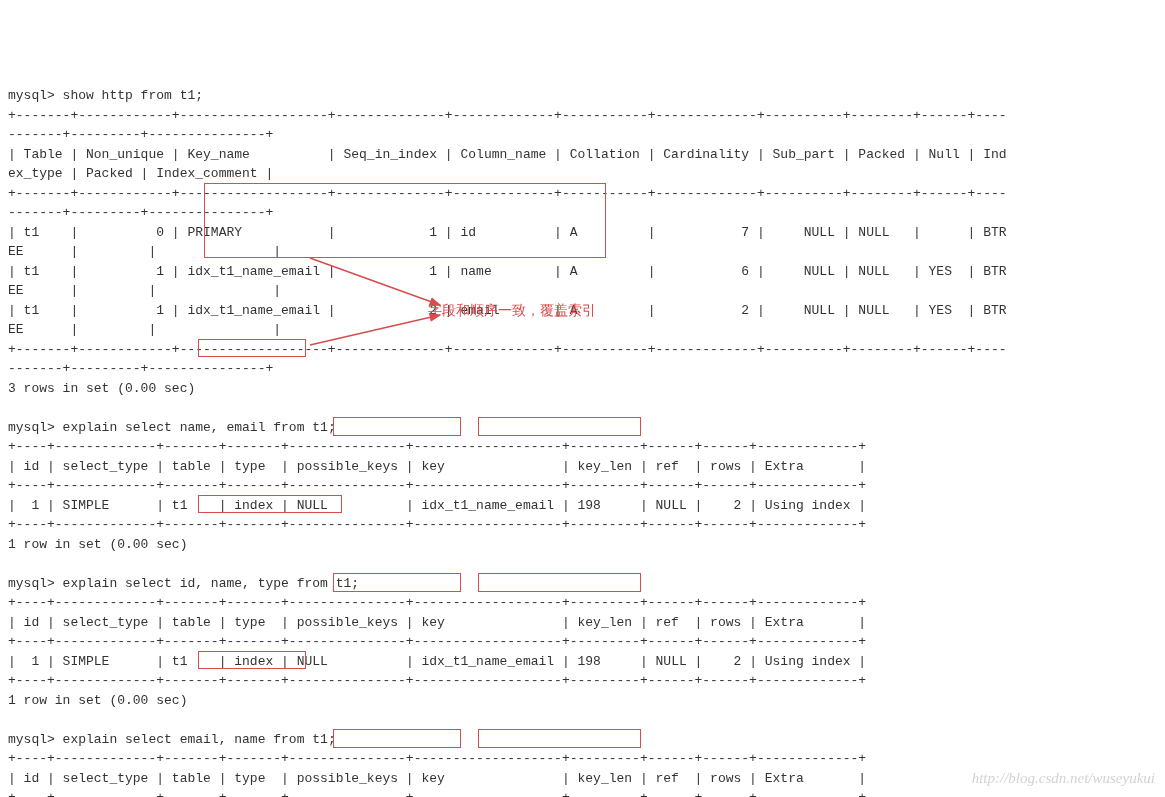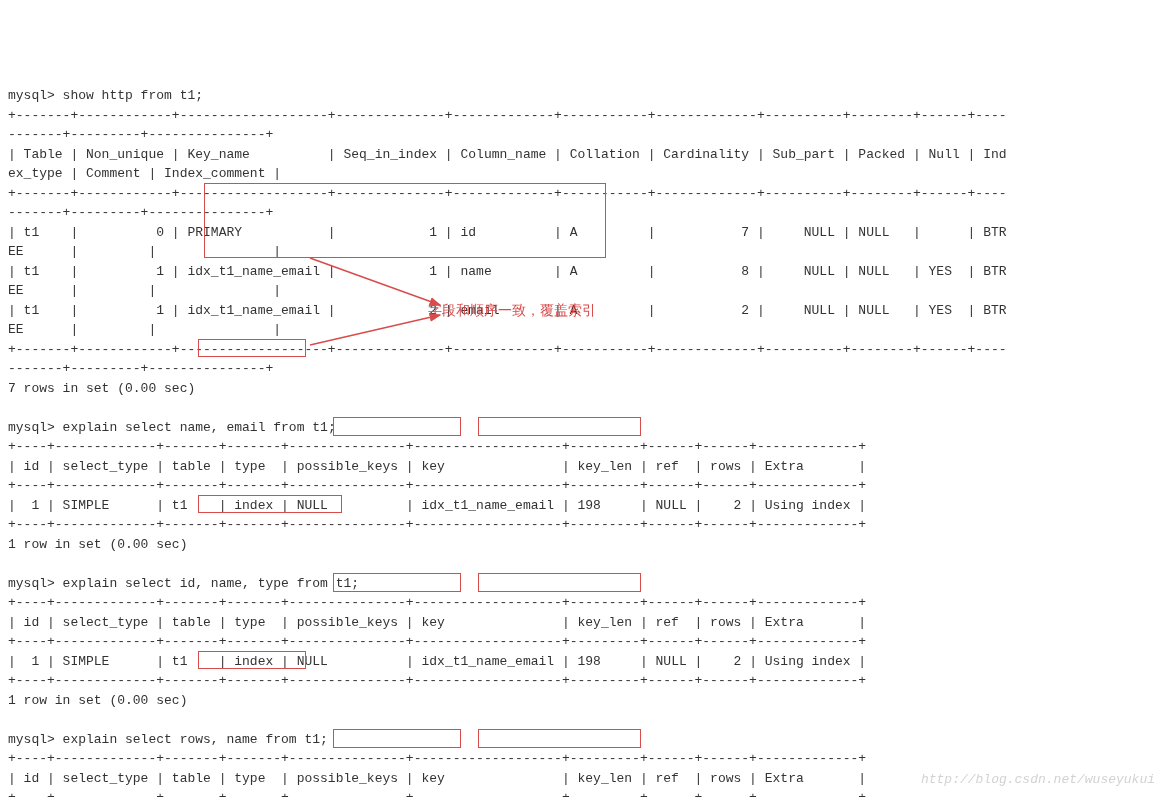--- a/index.html
+++ b/index.html
@@ -28,70 +28,70 @@
       color: #d94c4c;
       font-family: "Microsoft YaHei", "PingFang SC", sans-serif;
       font-size: 14px;
       pointer-events: none;
     }
     .watermark {
       position: absolute;
       right: 10px;
       bottom: 8px;
       color: rgba(180,180,180,0.6);
-      font-family: Liberation Mono, monospace;
-      font-size: 13px;
+      font-family: Liberation Serif, serif;
+      font-size: 15px;
       font-style: italic;
       pointer-events: none;
       margin-top: 8px;
     }
     svg.arrow {
       position: absolute;
       pointer-events: none;
     }
   </style>
 </head>
 <body>
 
 
 
 <div><span><span>mysql&gt; </span></span><span>show http from t1;</span>
 <span>+-------+------------+-------------------+--------------+-------------+-----------+-------------+----------+--------+------+----</span>
 <span>-------+---------+---------------+</span>
 <span>| Table | Non_unique | Key_name          | Seq_in_index | Column_name | Collation | Cardinality | Sub_part | Packed | Null | Ind</span>
-<span>ex_type | Comment | Index_comment |</span>
+<span>ex_type | Packed | Index_comment |</span>
 <span>+-------+------------+-------------------+--------------+-------------+-----------+-------------+----------+--------+------+----</span>
 <span>-------+---------+---------------+</span>
 <span>| t1    |          0 | PRIMARY           |            1 | id          | A         |           7 |     NULL | NULL   |      | BTR</span>
 <span>EE      |         |               |</span>
-<span>| t1    |          1 | idx_t1_name_email |            1 | name        | A         |           8 |     NULL | NULL   | YES  | BTR</span>
+<span>| t1    |          1 | idx_t1_name_email |            1 | name        | A         |           6 |     NULL | NULL   | YES  | BTR</span>
 <span>EE      |         |               |</span>
 <span>| t1    |          1 | idx_t1_name_email |            2 | email       | A         |           2 |     NULL | NULL   | YES  | BTR</span>
 <span>EE      |         |               |</span>
 <span>+-------+------------+-------------------+--------------+-------------+-----------+-------------+----------+--------+------+----</span>
 <span>-------+---------+---------------+</span>
-<span>7 rows in set (0.00 sec)</span>
+<span>3 rows in set (0.00 sec)</span>
 
 <span><span>mysql&gt; explain select </span><span>name, email</span><span> from t1;</span></span>
 <span>+----+-------------+-------+-------+---------------+-------------------+---------+------+------+-------------+</span>
 <span>| id | select_type | table | type  | possible_keys | key               | key_len | ref  | rows | Extra       |</span>
 <span>+----+-------------+-------+-------+---------------+-------------------+---------+------+------+-------------+</span>
 <span><span>|  1 | SIMPLE      | t1    | index | </span><span>NULL         </span><span> | </span><span>idx_t1_name_email</span><span> | 198     | NULL |    2 | Using index |</span></span>
 <span>+----+-------------+-------+-------+---------------+-------------------+---------+------+------+-------------+</span>
 <span>1 row in set (0.00 sec)</span>
 
 <span><span>mysql&gt; explain select </span><span>id, name, type</span><span> from t1;</span></span>
 <span>+----+-------------+-------+-------+---------------+-------------------+---------+------+------+-------------+</span>
 <span>| id | select_type | table | type  | possible_keys | key               | key_len | ref  | rows | Extra       |</span>
 <span>+----+-------------+-------+-------+---------------+-------------------+---------+------+------+-------------+</span>
 <span><span>|  1 | SIMPLE      | t1    | index | </span><span>NULL         </span><span> | </span><span>idx_t1_name_email</span><span> | 198     | NULL |    2 | Using index |</span></span>
 <span>+----+-------------+-------+-------+---------------+-------------------+---------+------+------+-------------+</span>
 <span>1 row in set (0.00 sec)</span>
 
-<span><span>mysql&gt; explain select </span><span>rows, name</span><span> from t1;</span></span>
+<span><span>mysql&gt; explain select </span><span>email, name</span><span> from t1;</span></span>
 <span>+----+-------------+-------+-------+---------------+-------------------+---------+------+------+-------------+</span>
 <span>| id | select_type | table | type  | possible_keys | key               | key_len | ref  | rows | Extra       |</span>
 <span>+----+-------------+-------+-------+---------------+-------------------+---------+------+------+-------------+</span>
 
 
 </div>
 
 
 <div class="highlight-box" style="left:204px; top:183px; width:402px; height:75px;"></div>
 <div class="highlight-box" style="left:198px; top:339px; width:108px; height:18px;"></div>

